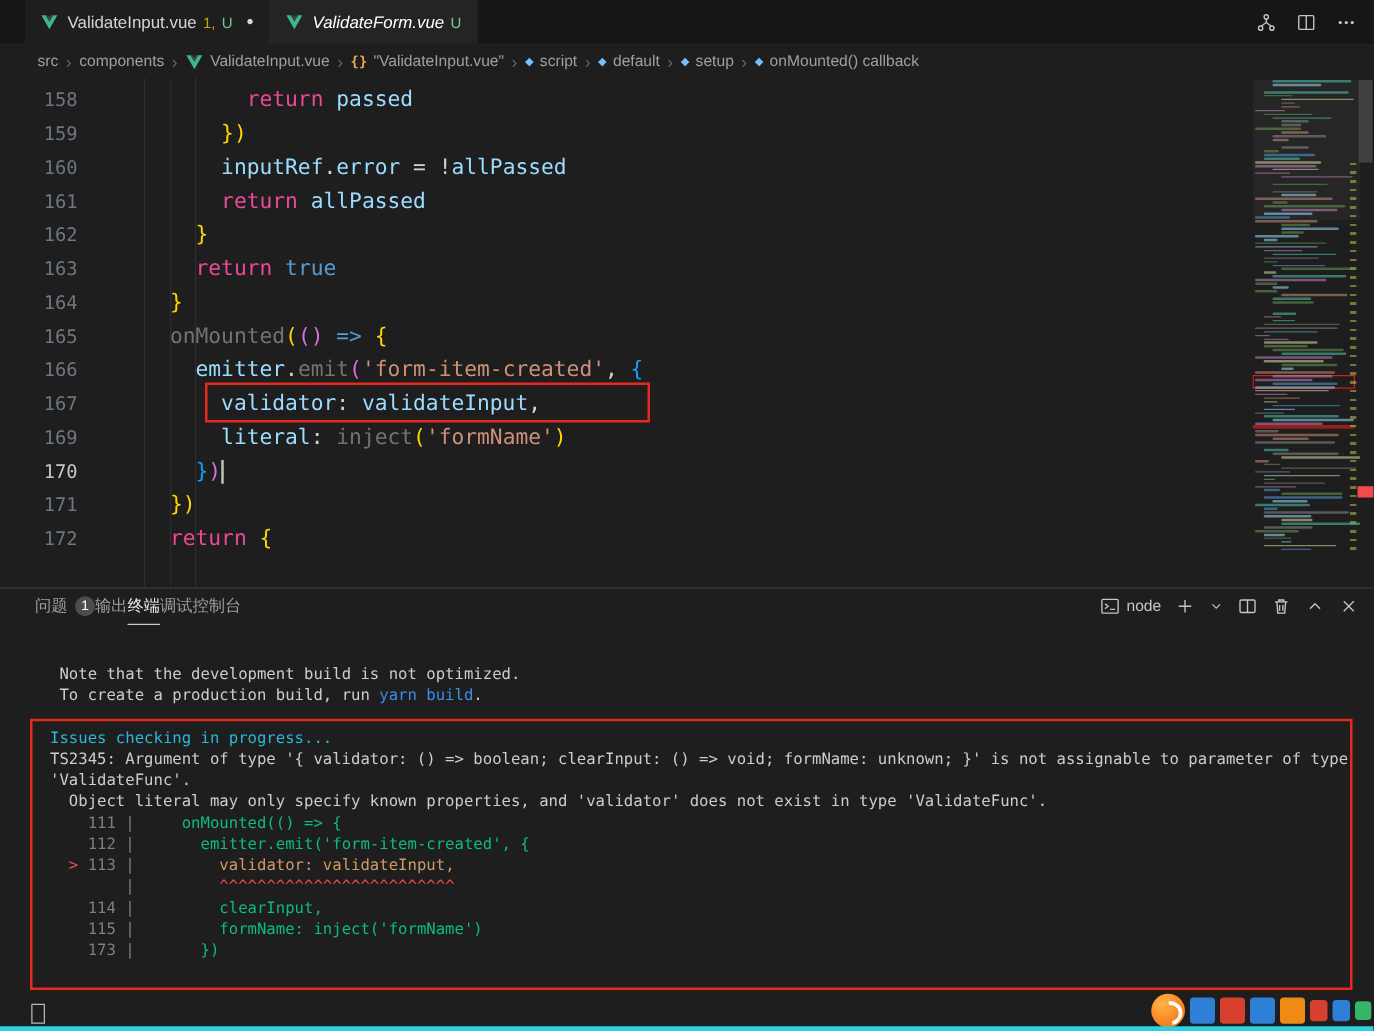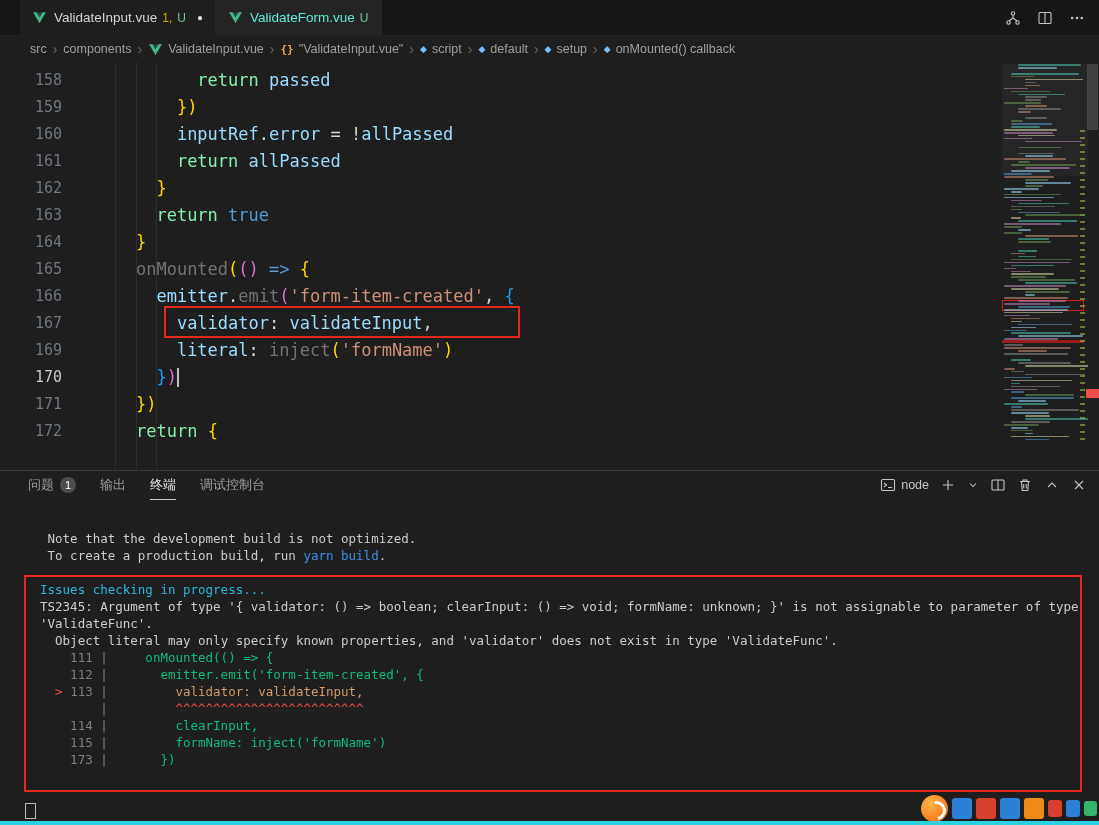--- a/index.html
+++ b/index.html
@@ -9,21 +9,21 @@
 
   
   .tabbar{position:absolute;top:0;left:0;width:100%;height:36px;background:#161616;
           display:flex;align-items:stretch;border-bottom:1px solid #222}
   .tabs{display:flex;margin-left:20px}
   .tab{display:flex;align-items:center;gap:7px;padding:0 12px;font-size:13.5px;
        border-right:1px solid #252526;cursor:pointer;white-space:nowrap}
   .tab.active{background:#1e1e1e}
   .tab.inactive{background:#242424}
   .tab .title{color:#d5d5d5}
-  .tab.preview .title{color:#5eead4}
+  .tab.preview .title{font-style:italic;color:#ffffff}
   .tab .deco{font-size:12px;margin-left:-2px}
   .tab .dot{color:#d8d8d8;font-size:10px;margin-left:4px}
   .editor-actions{position:absolute;right:14px;top:0;height:36px;display:flex;align-items:center;gap:16px}
   .editor-actions .act{cursor:pointer;display:flex}
 
   
   .breadcrumbs{position:absolute;top:36px;left:0;width:100%;height:26px;background:#1e1e1e;
                display:flex;align-items:center;padding-left:30px;font-size:12.5px;color:#9f9f9f;gap:6px}
   .bc-item{display:flex;align-items:center;gap:5px;cursor:pointer}
   .bc-sep{color:#676767;font-size:14px}
@@ -31,21 +31,21 @@
   .bc-sym{color:#75beff;font-size:9px}
 
   
   #editor{position:absolute;top:62px;left:0;width:1002px;height:408px;overflow:hidden;background:#1e1e1e}
   .indent-guide{position:absolute;top:0;bottom:0;width:1px;background:#2d2d2d}
   #code-rows{margin-top:-22px;position:relative}
   .code-row{display:flex;height:27px;line-height:27px;font-family:"DejaVu Sans Mono",monospace}
   .ln{width:62px;flex:none;text-align:right;font-size:15px;color:#6e7681}
   .code-row.active .ln{color:#c8c8c8}
   .code{margin-left:33px;white-space:pre;font-size:17px}
-  .tk-pl{color:#d4d4d4}.tk-kw{color:#86efac}.tk-v{color:#9cdcfe}.tk-fn{color:#737373}
+  .tk-pl{color:#d4d4d4}.tk-kw{color:#ec4899}.tk-v{color:#9cdcfe}.tk-fn{color:#737373}
   .tk-str{color:#ce9178}.tk-bool{color:#569cd6}.tk-ar{color:#569cd6}
   .tk-b1{color:#ffd700}.tk-b2{color:#da70d6}.tk-b3{color:#179fff}
   .caret{display:inline-block;width:2px;height:19px;background:#bdbfbd;vertical-align:text-bottom}
 
   
   #minimap{position:absolute;left:1002px;top:64px;width:86px;height:382px;overflow:hidden;cursor:pointer}
   .mm-line{position:absolute;height:1.7px;opacity:.55;border-radius:1px}
   .mm-slider{position:absolute;left:0;top:0;width:100%;height:112px;background:rgba(255,255,255,.04)}
   .mm-redline{position:absolute;left:0;top:236px;width:82px;height:11px;border:1px solid rgba(232,30,25,.9)}
   .mm-redstripe{position:absolute;left:0;top:276px;width:82px;height:3px;background:rgba(232,30,25,.6)}
@@ -56,21 +56,21 @@
   #overview .err-marker{position:absolute;left:0;top:327px;width:13px;height:9px;background:#f14c4c}
 
   
   .anno{position:absolute;border:2px solid #e6281e;pointer-events:none;z-index:30}
   #anno-editor{left:164px;top:306px;width:356px;height:32px}
   #anno-terminal{left:24px;top:575px;width:1058px;height:217px}
 
   
   .panel-bar{position:absolute;top:470px;left:0;width:100%;height:30px;background:#1e1e1e;
              border-top:1px solid #383838;display:flex;align-items:stretch;padding-left:28px}
-  #panel-tabs{display:flex;gap:24px}
+  #panel-tabs{display:flex;}
   .p-tab{display:flex;align-items:center;gap:6px;font-size:13px;color:#9d9d9d;cursor:pointer;
          border-bottom:1px solid transparent;font-family:"Liberation Sans","DejaVu Sans",sans-serif}
   .p-tab.active{color:#e7e7e7;border-bottom-color:#cccccc}
   .p-badge{background:#4d4d4d;color:#fff;border-radius:9px;min-width:16px;height:16px;font-size:11px;
            display:flex;align-items:center;justify-content:center;padding:0 4px}
   #panel-actions{position:absolute;right:12px;top:470px;height:30px;display:flex;align-items:center;gap:11px}
   #panel-actions .pa{display:flex;align-items:center;gap:5px;cursor:pointer;color:#c5c5c5;font-size:12.5px}
 
   
   #term{position:absolute;left:40px;top:530px;width:1052px;font-family:"DejaVu Sans Mono",monospace;

